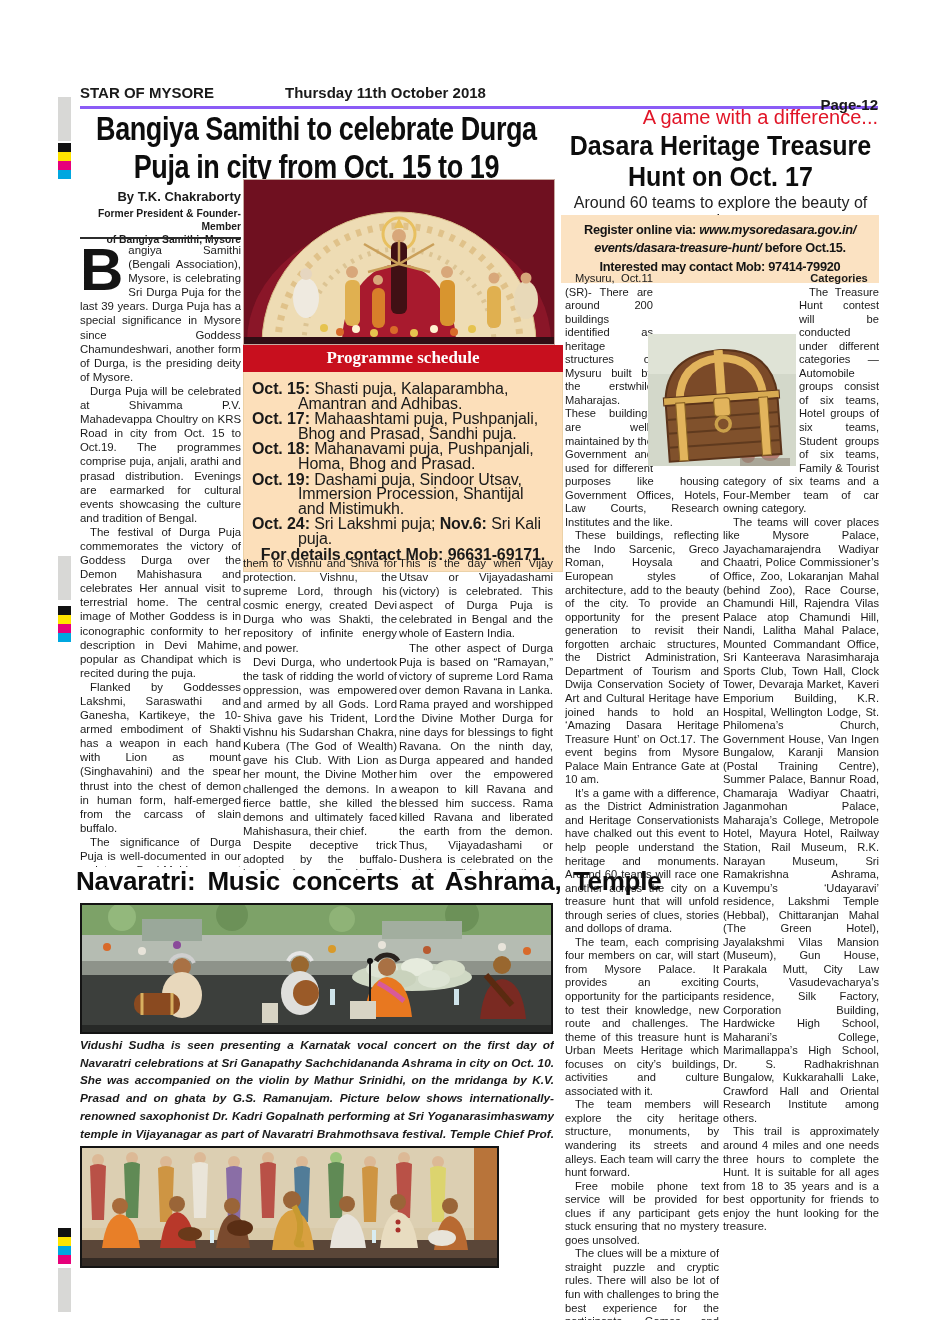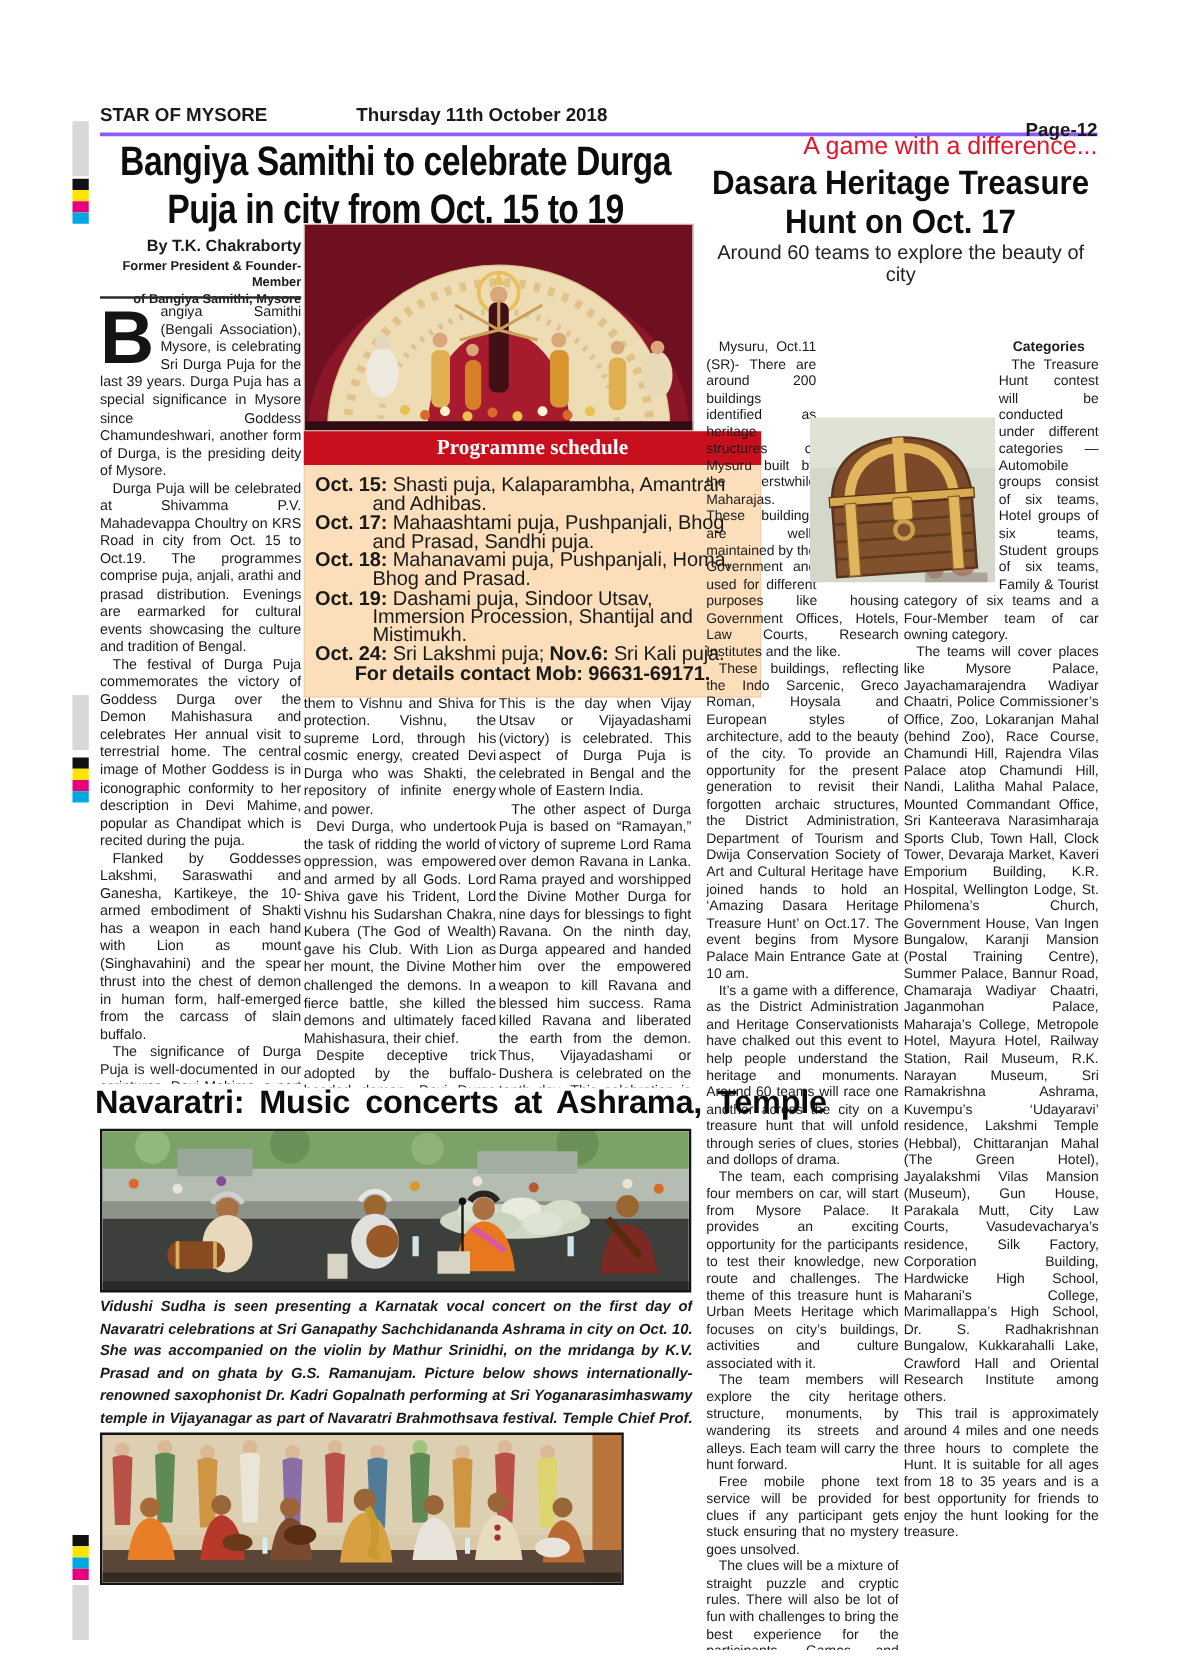--- a/index.html
+++ b/index.html
@@ -30,21 +30,21 @@
   .col1{left:80px;top:243px;width:161px;height:624px;}
   .col2{left:243px;top:556px;width:154px;height:314px;}
   .col3{left:399px;top:556px;width:154px;height:314px;}
   
   .photo{display:block;}
   .durga{left:243px;top:179px;width:310px;height:164px;border:1px solid #c7a9a0;}
   .ph1{left:80px;top:903px;width:469px;height:127px;border:2px solid #141414;}
   .ph2{left:80px;top:1146px;width:415px;height:118px;border:2px solid #141414;}
   .chest{left:648px;top:334px;width:148px;height:132px;z-index:3;}
   
-  .sched{left:243px;top:345px;width:366px;}
+  .sched{left:243px;top:345px;width:320px;}
   .sched .bar{background:#c80f1e;color:#fff;text-align:center;font-family:"Liberation Serif",serif;
               font-weight:bold;font-size:17px;padding:3px 0 4px;}
   .sched .bx{background:#fcdfba;border:1px solid #ecd2a8;border-top:none;padding:10px 8px 8px;}
   .sched p{margin:0 0 1px;font-size:16px;line-height:14.6px;padding-left:46px;text-indent:-46px;letter-spacing:-0.1px;}
   .sched .contact{text-align:center;font-weight:bold;padding-left:0;text-indent:0;margin-top:1px;}
   
   .ntitle{left:76px;top:866px;width:473px;font-size:26px;font-weight:bold;text-align:right;
           word-spacing:5px;letter-spacing:-0.2px;white-space:nowrap;color:#0d0d0d;}
   .caption{left:80px;top:1037px;width:474px;height:106px;font-size:11.8px;line-height:17.7px;
            font-weight:bold;font-style:italic;text-align:justify;overflow:hidden;}
@@ -182,20 +182,25 @@
     <p>Despite deceptive trick adopted by the buffalo-headed demon, Devi Durga overpowered him cutting off his head with the sword and thus came to be</p>
   </div>
   <div class="abs body-text col3">
     <p class="ni">This is the day when Vijay Utsav or Vijayadashami (victory) is celebrated. This aspect of Durga Puja is celebrated in Bengal and the whole of Eastern India.</p>
     <p>The other aspect of Durga Puja is based on “Ramayan,” victory of supreme Lord Rama over demon Ravana in Lanka. Rama prayed and worshipped the Divine Mother Durga for nine days for blessings to fight Ravana. On the ninth day, Durga appeared and handed him over the empowered weapon to kill Ravana and blessed him success. Rama killed Ravana and liberated the earth from the demon. Thus, Vijayadashami or Dushera is celebrated on the tenth day. This celebration is primarily held in entire North India as Ramleela.</p>
   </div>
 
   <div class="abs kicker">A game with a difference...</div>
   <div class="abs rtitle">Dasara Heritage Treasure Hunt on Oct. 17</div>
   <div class="abs subhead">Around 60 teams to explore the beauty of city</div>
+  <div class="abs regbox">
+    <div><span>Register online via: </span><span class="i">www.mysoredasara.gov.in/</span></div>
+    <div><span class="i">events/dasara-treasure-hunt/</span><span> before Oct.15.</span></div>
+    <div>Interested may contact Mob: 97414-79920</div>
+  </div>
 
   <div class="abs rcol rcol1">
     <div class="sp-r"></div>
     <p>Mysuru, Oct.11 (SR)- There are around 200 buildings identified as heritage structures of Mysuru built by the erstwhile Maharajas. These buildings are well-maintained by the Government and used for different purposes like housing Government Offices, Hotels, Law Courts, Research Institutes and the like.</p>
     <p>These buildings, reflecting the Indo Sarcenic, Greco Roman, Hoysala and European styles of architecture, add to the beauty of the city. To provide an opportunity for the present generation to revisit their forgotten archaic structures, the District Administration, Department of Tourism and Dwija Conservation Society of Art and Cultural Heritage have joined hands to hold an ‘Amazing Dasara Heritage Treasure Hunt’ on Oct.17. The event begins from Mysore Palace Main Entrance Gate at 10 am.</p>
     <p>It’s a game with a difference, as the District Administration and Heritage Conservationists have chalked out this event to help people understand the heritage and monuments. Around 60 teams will race one another across the city on a treasure hunt that will unfold through series of clues, stories and dollops of drama.</p>
     <p>The team, each comprising four members on car, will start from Mysore Palace. It provides an exciting opportunity for the participants to test their knowledge, new route and challenges. The theme of this treasure hunt is Urban Meets Heritage which focuses on city’s buildings, activities and culture associated with it.</p>
     <p>The team members will explore the city heritage structure, monuments, by wandering its streets and alleys. Each team will carry the hunt forward.</p>
     <p>Free mobile phone text service will be provided for clues if any participant gets stuck ensuring that no mystery goes unsolved.</p>
     <p>The clues will be a mixture of straight puzzle and cryptic rules. There will also be lot of fun with challenges to bring the best experience for the participants.  Games and mystery tests will be conducted both on road and off-road about 4 to 6 kms.</p>

